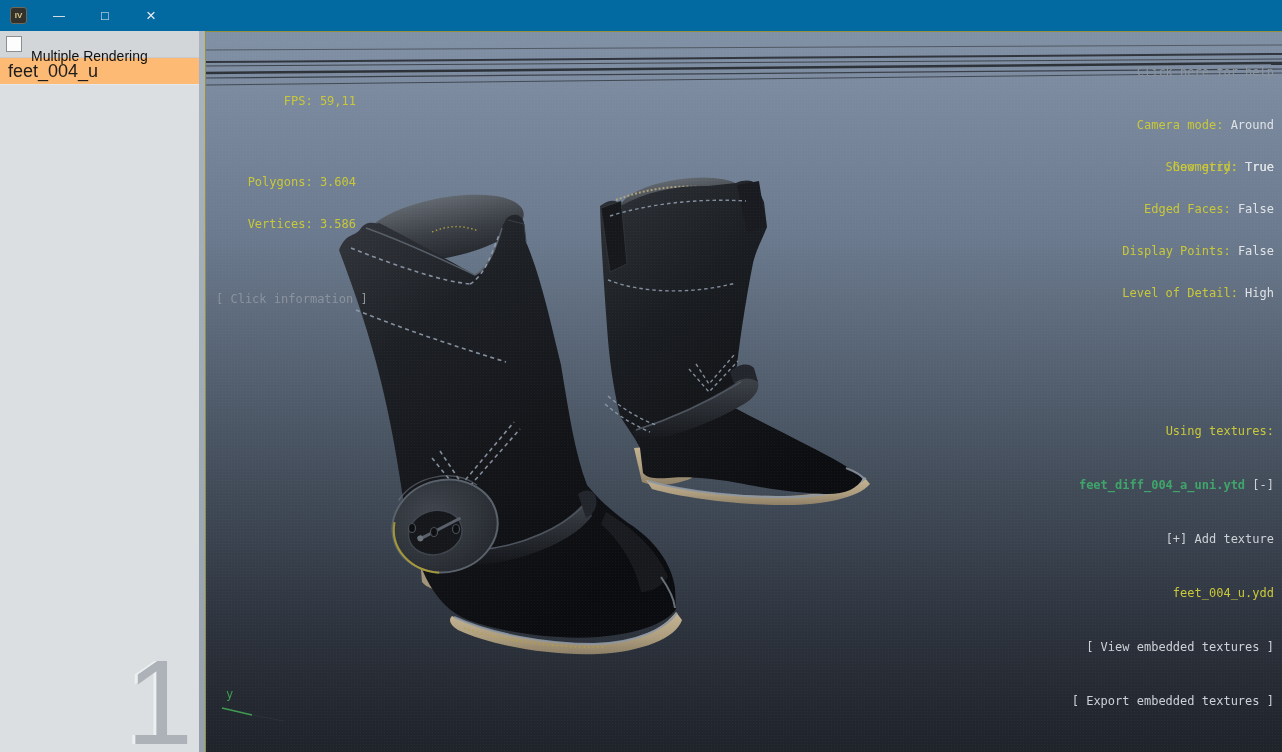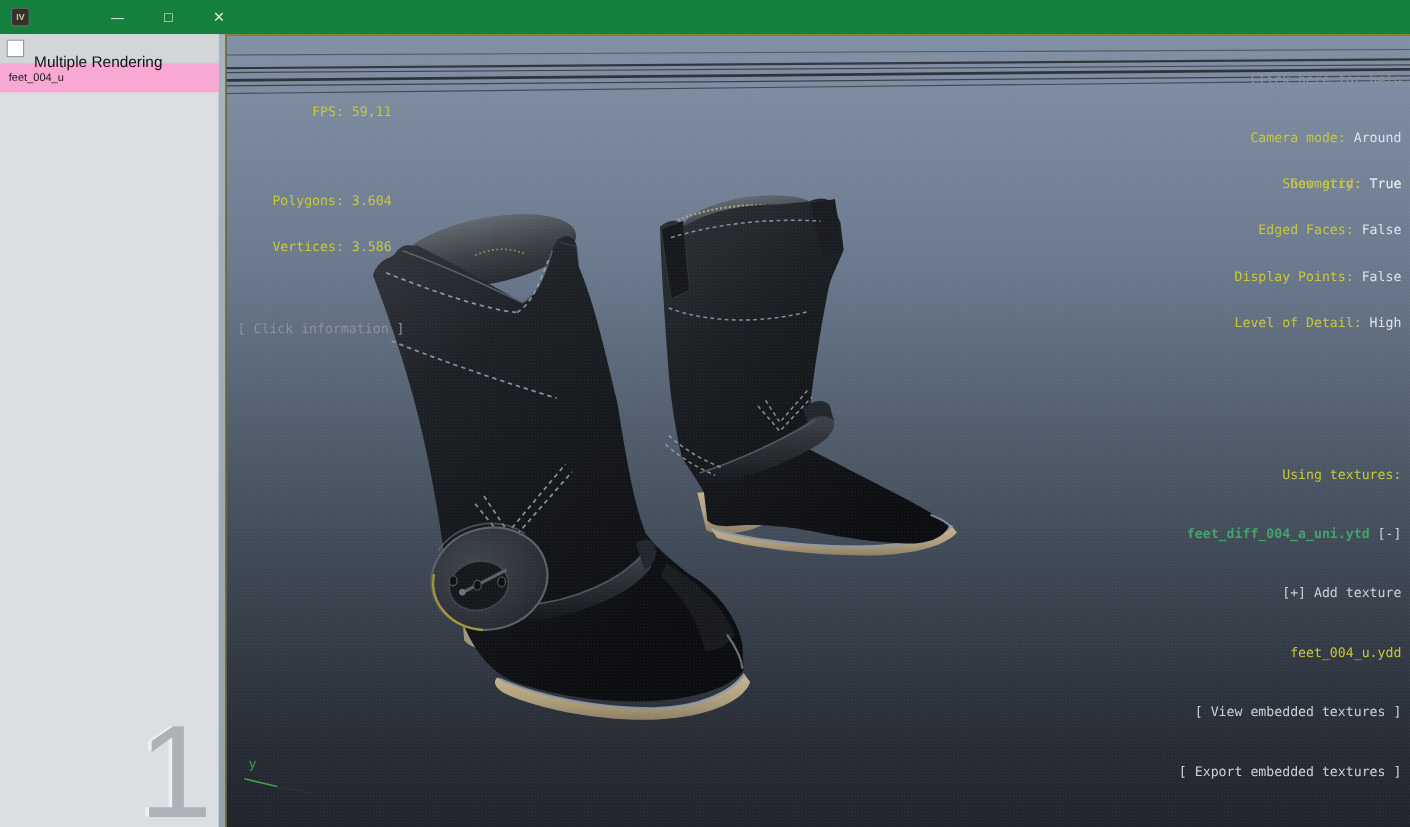--- a/index.html
+++ b/index.html
@@ -1,38 +1,38 @@
 <!DOCTYPE html>
 <html><head>
 <meta charset="utf-8">
 <style>
   html,body{margin:0;padding:0;width:1282px;height:752px;overflow:hidden;background:#000;}
   *{box-sizing:border-box;}
   .window{width:1282px;height:752px;display:flex;flex-direction:column;font-family:"Liberation Sans",sans-serif;}
 
   
-  .titlebar{height:31px;background:#15803d;display:flex;align-items:center;flex:0 0 31px;gap:48px;}
+  .titlebar{height:31px;background:#0369a1;display:flex;align-items:center;flex:0 0 31px;}
   .app-icon{width:17px;height:17px;margin:0 9px 0 10px;background:#33312c;border:1px solid #6d685c;border-radius:3px;
     display:flex;align-items:center;justify-content:center;font-size:8px;font-weight:bold;color:#d9c98a;}
   .title-text{color:#e9e9e9;font-size:12px;flex:1;}
   .win-controls{display:flex;height:31px;}
   .win-btn{width:46px;height:31px;display:flex;align-items:center;justify-content:center;color:#eaeaea;}
   .win-btn.min{font-size:12px;}
   .win-btn.max{font-size:13px;}
   .win-btn.close{font-size:17px;}
 
   
   .main{flex:1;display:flex;min-height:0;}
 
   
   .sidebar{width:199px;background:#dcdfe1;position:relative;flex:0 0 199px;}
   .mr-row{height:27px;background:#d3d6d9;border-bottom:1px solid #c7cacd;display:flex;align-items:center;padding-left:6px;gap:9px;}
   .checkbox{width:16px;height:16px;background:#fdfdfd;border:1px solid #8a8f94;flex:0 0 16px;}
   .mr-label{font-size:14px;color:#101010;margin-top:24px;}
-  .model-item{height:27px;background:#f9a8d4;border-bottom:1px solid #e5e7e9;font-size:10px;color:#1c1c1c;line-height:27px;padding-left:8px;}
+  .model-item{height:27px;background:#fdba74;border-bottom:1px solid #e5e7e9;font-size:18px;color:#1c1c1c;line-height:27px;padding-left:8px;}
   .panel-number{position:absolute;right:6px;bottom:0px;font-size:120px;line-height:100px;font-weight:400;
     color:#acb2b8;text-shadow:-3px 0 0 #edf0f2;}
   .splitter{width:6px;flex:0 0 6px;background:linear-gradient(180deg,#aab4bf,#94a0ac);}
 
   
   .viewport{flex:1;position:relative;border-left:1px solid #98913c;border-top:1px solid #98913c;
     background:linear-gradient(180deg,#8191a5 0%,#7d8ca0 6%,#6b7a8e 28%,#515d6c 50%,#3a434f 70%,#282d36 88%,#1f242b 100%);}
   .viewport::after{content:"";position:absolute;inset:0;pointer-events:none;
     background-image:radial-gradient(rgba(255,255,255,0.035) 1px,transparent 1px);background-size:3px 3px;}
   .scene{position:absolute;inset:0;width:100%;height:100%;}

